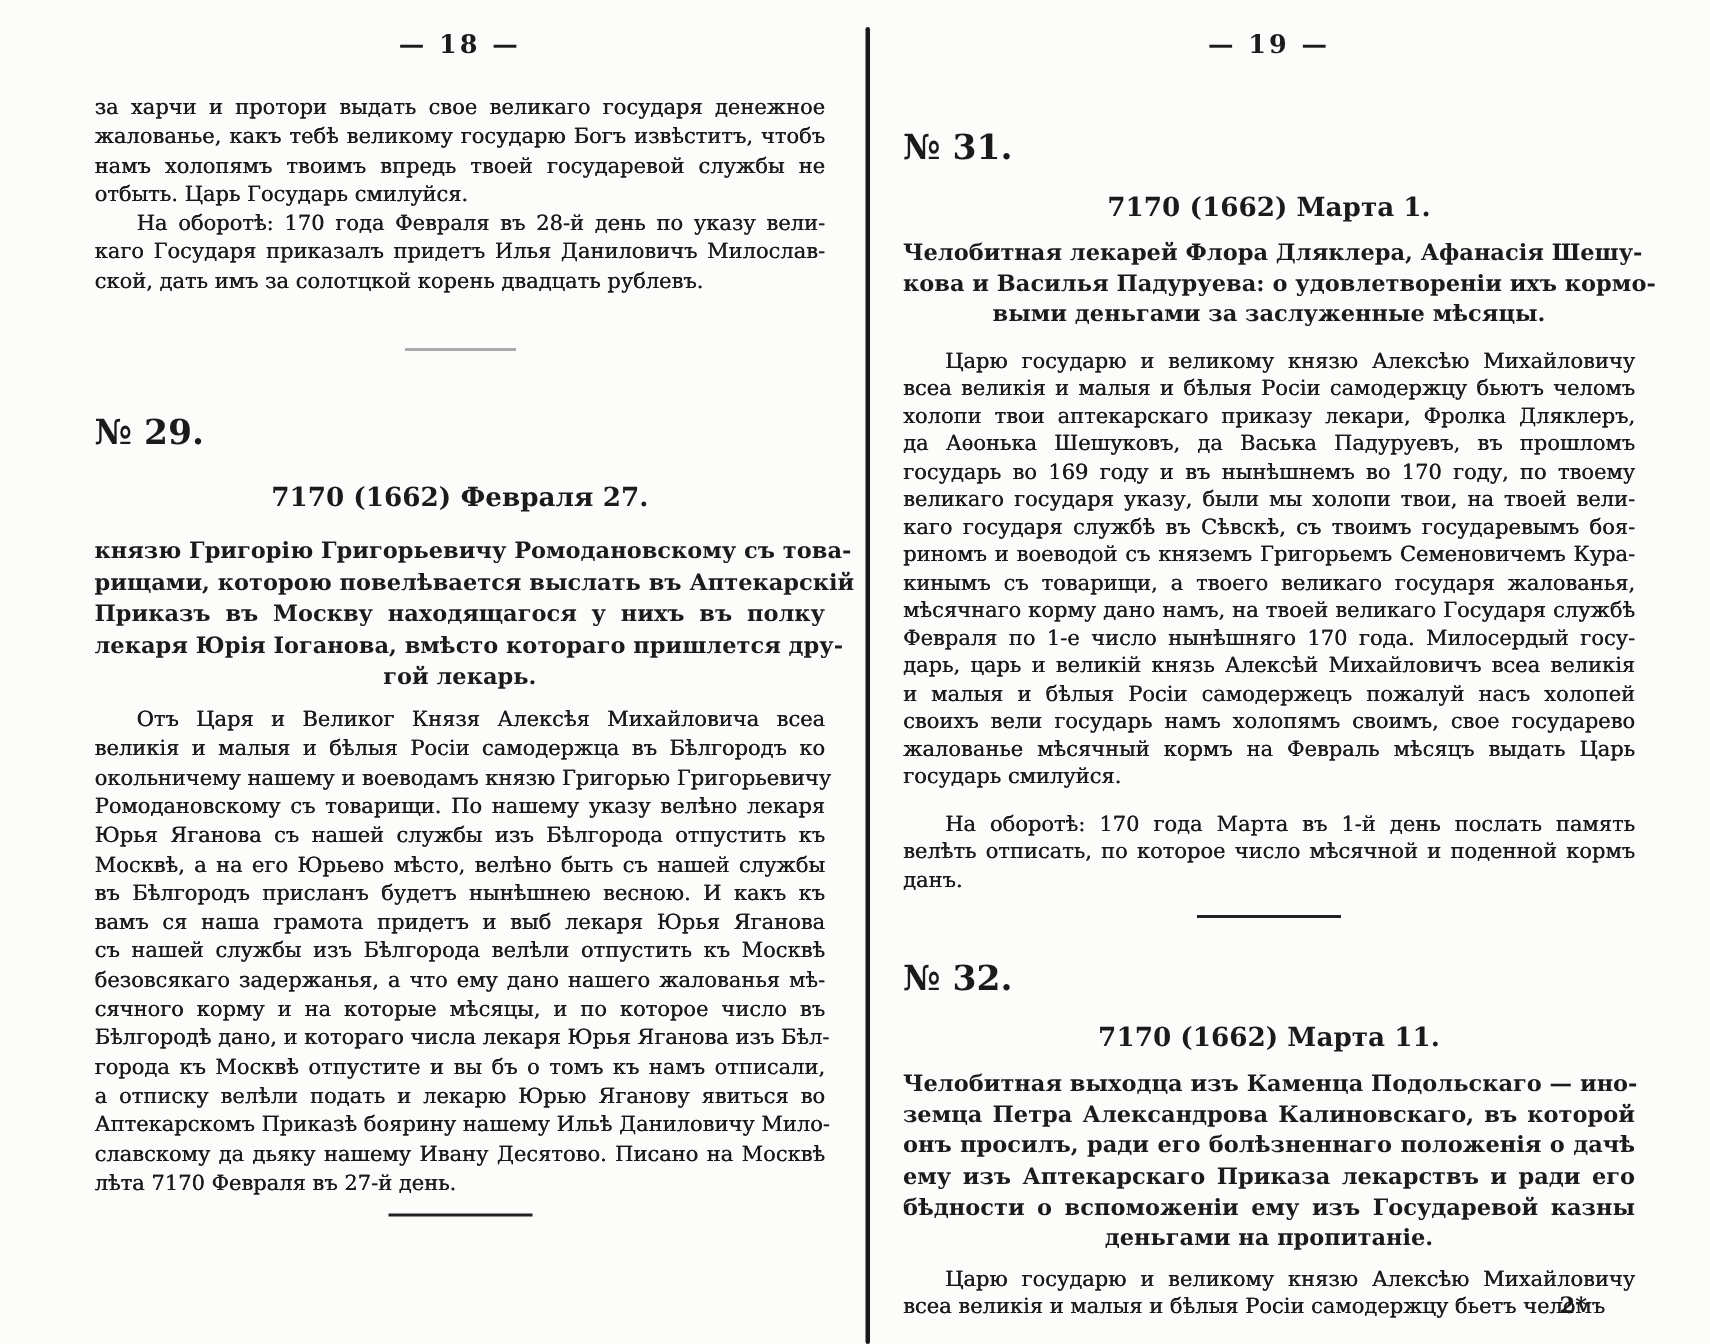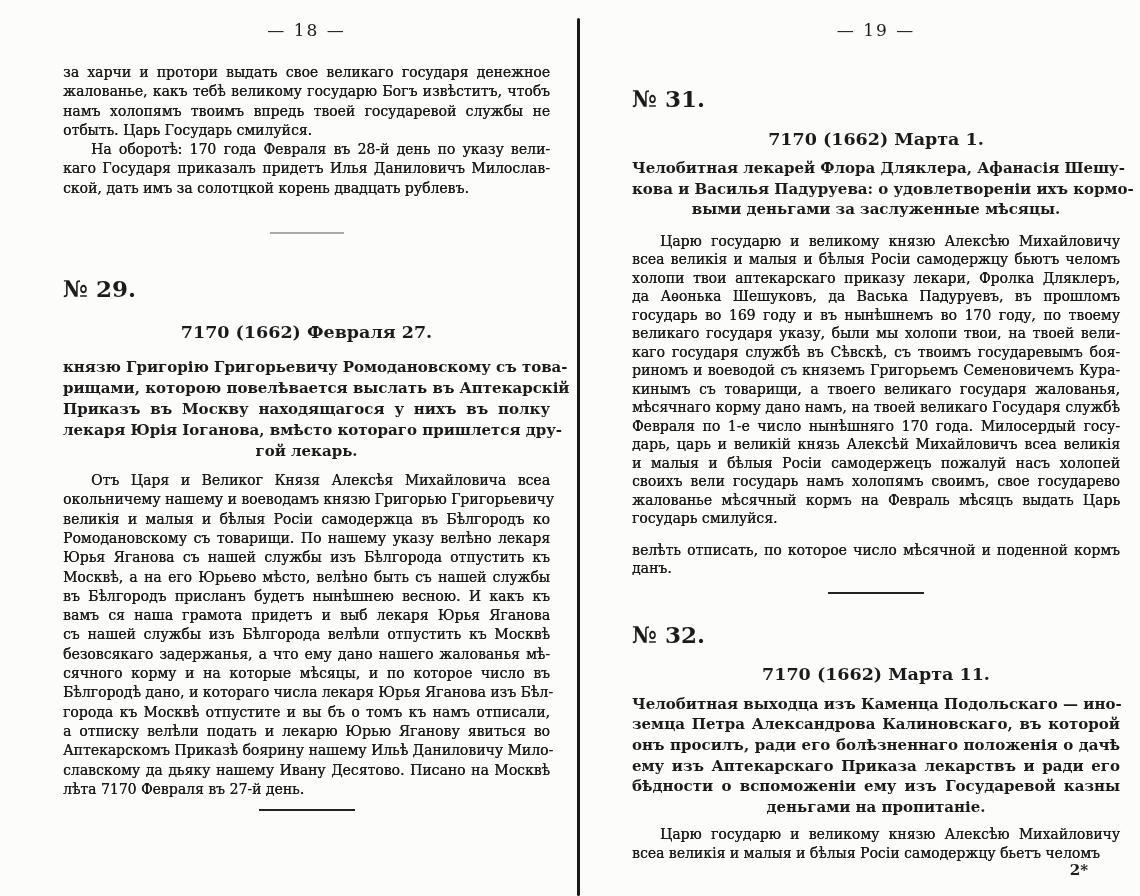--- a/index.html
+++ b/index.html
@@ -27,27 +27,27 @@
     height: 878px;
     background: #191919;
     border-radius: 2px;
   }
   .page {
     position: absolute;
     top: 0;
     height: 896px;
   }
   .page-left  { left: 63px;  width: 487px; }
-  .page-right { left: 632px; width: 488px; }
+  .page-right { left: 602px; width: 488px; }
 
   
   .page-number {
     margin-top: 20px;
     text-align: center;
-    font-weight: normal;
+    font-weight: bold;
     font-size: 17px;
     letter-spacing: 2px;
   }
   .entry-number {
     text-align: left;
     font-weight: bold;
     font-size: 23px;
     line-height: 30px;
   }
   .entry-date {
@@ -141,22 +141,22 @@
       <div class="entry-date" data-name="entry-29-date">7170 (1662) Февраля 27.</div>
       <div class="summary" data-name="entry-29-summary">
         <div class="jline" data-name="entry-29-summary-line-2">князю Григорію Григорьевичу Ромодановскому съ това-</div>
         <div class="jline" data-name="entry-29-summary-line-3">рищами, которою повелѣвается выслать въ Аптекарскій</div>
         <div class="jline" data-name="entry-29-summary-line-4">Приказъ въ Москву находящагося у нихъ въ полку</div>
         <div class="jline" data-name="entry-29-summary-line-5">лекаря Юрія Іоганова, вмѣсто котораго пришлется дру-</div>
         <div class="jline last" data-name="entry-29-summary-line-6">гой лекарь.</div>
       </div>
       <div class="para" data-name="entry-29-body">
         <div class="jline first" data-name="entry-29-body-line-1">Отъ Царя и Великог Князя Алексѣя Михайловича всеа</div>
+        <div class="jline" data-name="entry-29-body-line-2">великія и малыя и бѣлыя Росіи самодержца въ Бѣлгородъ ко</div>
         <div class="jline" data-name="entry-29-body-line-3">окольничему нашему и воеводамъ князю Григорью Григорьевичу</div>
-        <div class="jline" data-name="entry-29-body-line-2">великія и малыя и бѣлыя Росіи самодержца въ Бѣлгородъ ко</div>
         <div class="jline" data-name="entry-29-body-line-4">Ромодановскому съ товарищи. По нашему указу велѣно лекаря</div>
         <div class="jline" data-name="entry-29-body-line-5">Юрья Яганова съ нашей службы изъ Бѣлгорода отпустить къ</div>
         <div class="jline" data-name="entry-29-body-line-6">Москвѣ, а на его Юрьево мѣсто, велѣно быть съ нашей службы</div>
         <div class="jline" data-name="entry-29-body-line-8">въ Бѣлгородъ присланъ будетъ нынѣшнею весною. И какъ къ</div>
         <div class="jline" data-name="entry-29-body-line-9">вамъ ся наша грамота придетъ и выб лекаря Юрья Яганова</div>
         <div class="jline" data-name="entry-29-body-line-10">съ нашей службы изъ Бѣлгорода велѣли отпустить къ Москвѣ</div>
         <div class="jline" data-name="entry-29-body-line-11">безовсякаго задержанья, а что ему дано нашего жалованья мѣ-</div>
         <div class="jline" data-name="entry-29-body-line-12">сячного корму и на которые мѣсяцы, и по которое число въ</div>
         <div class="jline" data-name="entry-29-body-line-13">Бѣлгородѣ дано, и котораго числа лекаря Юрья Яганова изъ Бѣл-</div>
         <div class="jline" data-name="entry-29-body-line-14">города къ Москвѣ отпустите и вы бъ о томъ къ намъ отписали,</div>
@@ -188,20 +188,21 @@
         <div class="jline" data-name="entry-31-body-line-9">кинымъ съ товарищи, а твоего великаго государя жалованья,</div>
         <div class="jline" data-name="entry-31-body-line-10">мѣсячнаго корму дано намъ, на твоей великаго Государя службѣ</div>
         <div class="jline" data-name="entry-31-body-line-11">Февраля по 1-е число нынѣшняго 170 года. Милосердый госу-</div>
         <div class="jline" data-name="entry-31-body-line-12">дарь, царь и великій князь Алексѣй Михайловичъ всеа великія</div>
         <div class="jline" data-name="entry-31-body-line-13">и малыя и бѣлыя Росіи самодержецъ пожалуй насъ холопей</div>
         <div class="jline" data-name="entry-31-body-line-14">своихъ вели государь намъ холопямъ своимъ, свое государево</div>
         <div class="jline" data-name="entry-31-body-line-15">жалованье мѣсячный кормъ на Февраль мѣсяцъ выдать Царь</div>
         <div class="jline last" data-name="entry-31-body-line-16">государь смилуйся.</div>
       </div>
       <div class="para" data-name="entry-31-verso-note">
+        <div class="jline first" data-name="entry-31-verso-note-line-1">На оборотѣ: 170 года Марта въ 1-й день послать память</div>
         <div class="jline" data-name="entry-31-verso-note-line-2">велѣть отписать, по которое число мѣсячной и поденной кормъ</div>
         <div class="jline last" data-name="entry-31-verso-note-line-3">данъ.</div>
       </div>
       <div class="divider" data-name="p19-mid-divider"></div>
       <div class="entry-number" data-name="entry-32-number">№ 32.</div>
       <div class="entry-date" data-name="entry-32-date">7170 (1662) Марта 11.</div>
       <div class="summary" data-name="entry-32-summary">
         <div class="jline" data-name="entry-32-summary-line-1">Челобитная выходца изъ Каменца Подольскаго — ино-</div>
         <div class="jline" data-name="entry-32-summary-line-2">земца Петра Александрова Калиновскаго, въ которой</div>
         <div class="jline" data-name="entry-32-summary-line-3">онъ просилъ, ради его болѣзненнаго положенія о дачѣ</div>

